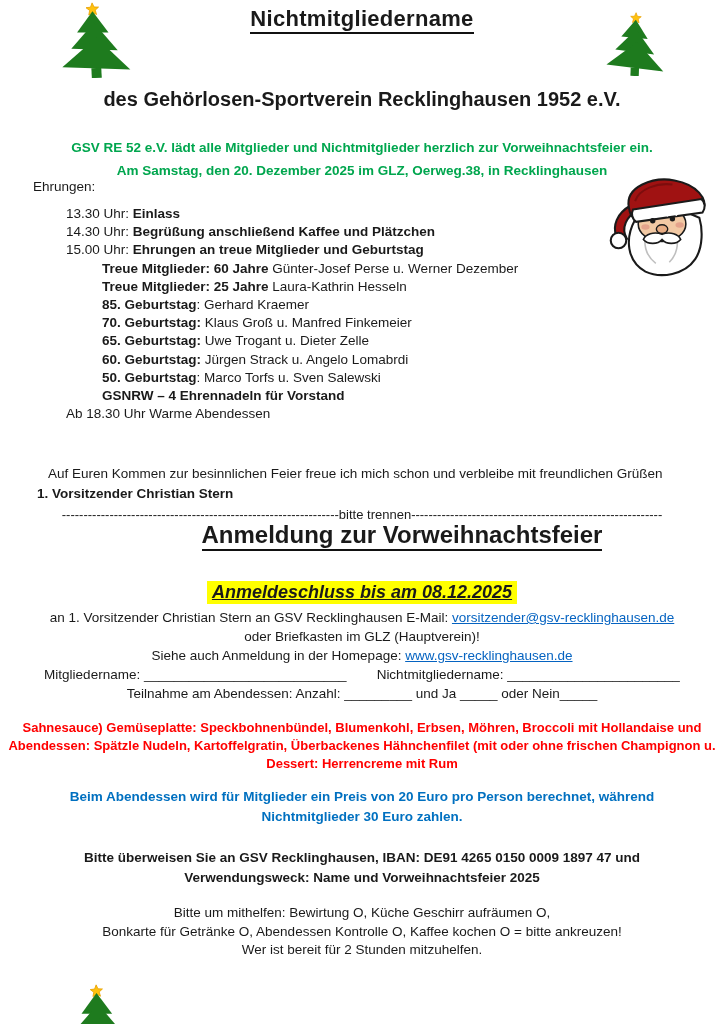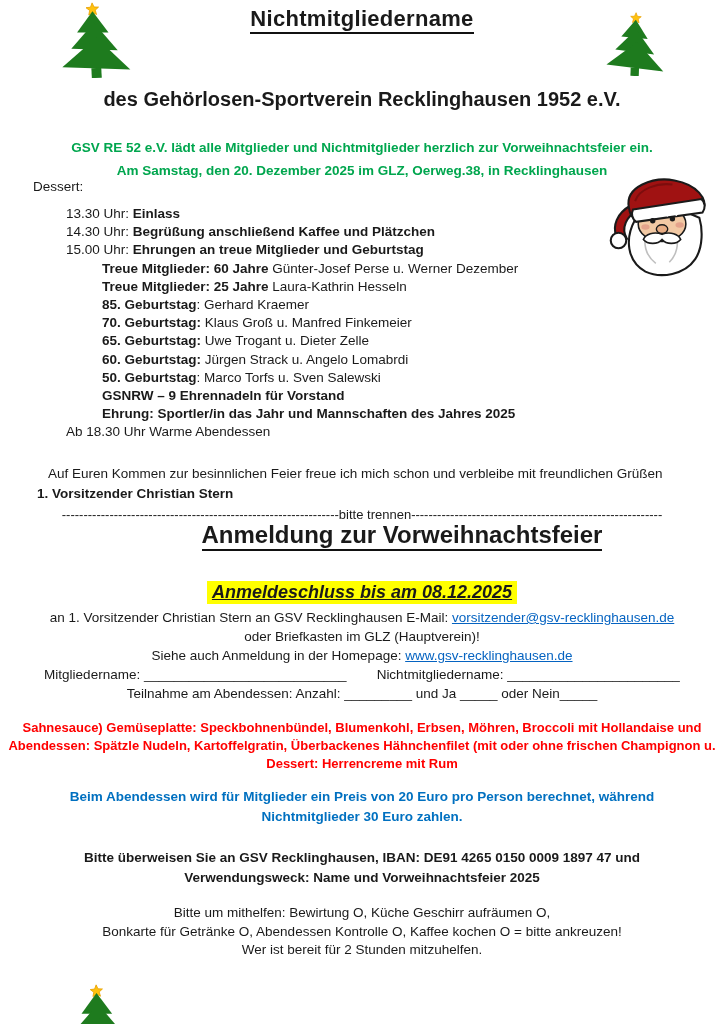--- a/index.html
+++ b/index.html
@@ -82,21 +82,21 @@
     <span class="underlined">Nichtmitgliedername</span>
   </div>
 
   <div class="abs centered doc-subtitle">des Gehörlosen-Sportverein Recklinghausen 1952 e.V.</div>
 
   <div class="abs centered invite">
     <div>GSV RE 52 e.V. lädt alle Mitglieder und Nichtmitglieder herzlich zur Vorweihnachtsfeier ein.</div>
     <div>Am Samstag, den 20. Dezember 2025 im GLZ, Oerweg.38, in Recklinghausen</div>
   </div>
 
-  <div class="abs program-label">Dessert:</div>
+  <div class="abs program-label">Ehrungen:</div>
 
   <span class="abs" style="left:604px;top:174px;">
     <svg width="114" height="104" viewBox="0 0 110 100" aria-hidden="true">
 
       <path d="M30,44 C20,62 22,84 40,94 C55,101 78,97 88,82 C96,70 95,52 92,42 L78,36 L38,40 Z" fill="#ffffff" stroke="#1a1a1a" stroke-width="2"></path>
       <path d="M40,58 C38,70 42,80 50,86 M70,58 C72,68 70,78 63,85" fill="none" stroke="#bfbfbf" stroke-width="1.5"></path>
 
       <ellipse cx="56" cy="48" rx="23" ry="17" fill="#f2c9a4" stroke="#1a1a1a" stroke-width="1.5"></ellipse>
 
       <path d="M26,30 C12,38 8,50 12,60 L22,62 C16,52 22,40 32,36 Z" fill="#A01212" stroke="#1a1a1a" stroke-width="2"></path>
@@ -125,22 +125,21 @@
     <div class="row"><span class="pre">13.30 Uhr: </span><b>Einlass</b></div>
     <div class="row"><span class="pre">14.30 Uhr: </span><b>Begrüßung anschließend Kaffee und Plätzchen</b></div>
     <div class="row"><span class="pre">15.00 Uhr: </span><b>Ehrungen an treue Mitglieder und Geburtstag</b></div>
     <div class="row indent"><b>Treue Mitglieder: 60 Jahre</b><span class="pre"> Günter-Josef Perse u. Werner Dezember</span></div>
     <div class="row indent"><b>Treue Mitglieder: 25 Jahre</b><span class="pre"> Laura-Kathrin Hesseln</span></div>
     <div class="row indent"><b>85. Geburtstag</b><span class="pre">: Gerhard Kraemer</span></div>
     <div class="row indent"><b>70. Geburtstag:</b><span class="pre"> Klaus Groß u. Manfred Finkemeier</span></div>
     <div class="row indent"><b>65. Geburtstag:</b><span class="pre"> Uwe Trogant u. Dieter Zelle</span></div>
     <div class="row indent"><b>60. Geburtstag:</b><span class="pre"> Jürgen Strack u. Angelo Lomabrdi</span></div>
     <div class="row indent"><b>50. Geburtstag</b><span class="pre">: Marco Torfs u. Sven Salewski</span></div>
-    <div class="row indent"><b>GSNRW – 9 Ehrennadeln für Vorstand</b><span class="pre"></span></div>
-    <div class="row indent"><b>Ehrung: Sportler/in das Jahr und Mannschaften des Jahres 2025</b><span class="pre"></span></div>
+    <div class="row indent"><b>GSNRW – 4 Ehrennadeln für Vorstand</b><span class="pre"></span></div>
     <div class="row">Ab 18.30 Uhr Warme Abendessen</div>
   </div>
 
   <div class="abs closing">
     <div class="l1">Auf Euren Kommen zur besinnlichen Feier freue ich mich schon und verbleibe mit freundlichen Grüßen</div>
     <div class="sig">1. Vorsitzender Christian Stern</div>
   </div>
 
   <div class="abs centered separator nowrap">
     <span>----------------------------------------------------------------</span><span>bitte trennen</span><span>----------------------------------------------------------</span>

